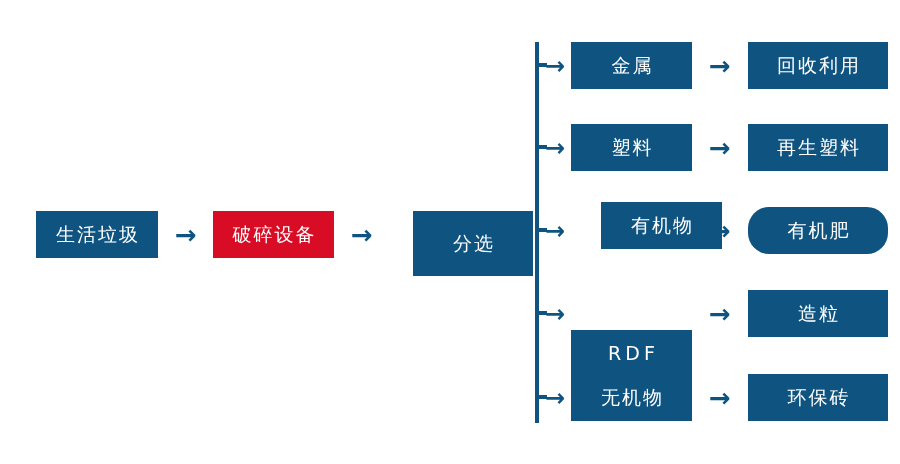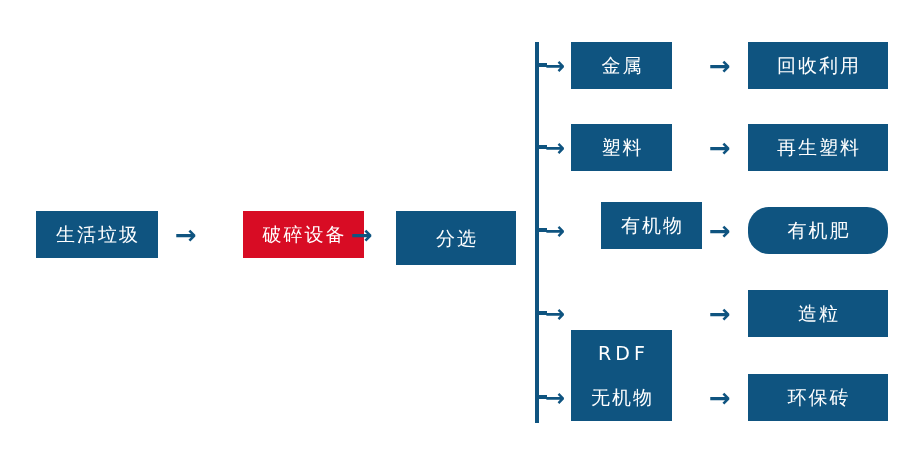--- a/index.html
+++ b/index.html
@@ -58,30 +58,30 @@
   }
   
   .stub {
     position: absolute;
     background: #0F5480;
   }
 
   
   #node-msw      { left: 36px;  top: 211px; width: 122px; height: 47px; }
   #arrow-1       { left: 164px; top: 211px; width: 44px;  height: 47px; }
-  #node-crusher  { left: 213px; top: 211px; width: 121px; height: 47px; margin-left: 30px; }
+  #node-crusher  { left: 213px; top: 211px; width: 121px; height: 47px; }
   #arrow-2       { left: 339px; top: 211px; width: 46px;  height: 47px; }
-  #node-sorting  { left: 396px; top: 211px; width: 120px; height: 54px; }
+  #node-sorting  { left: 413px; top: 211px; width: 120px; height: 65px; }
 
   #trunk-line    { left: 535px; top: 42px;  width: 4px;   height: 381px; }
 
   
   .branch-stub   { width: 12px; height: 4px; left: 535px; }
   .branch-arrow  { left: 540px; width: 30px; height: 47px; font-size: 24px; }
-  .node-a        { left: 571px; width: 101px; height: 47px; }
+  .node-a        { left: 571px; width: 121px; height: 47px; }
   .mid-arrow     { left: 697px; width: 46px;  height: 47px; }
   .node-b        { left: 748px; width: 140px; height: 47px; }
 </style>
 </head>
 <body>
 
 <div id="canvas">
 
   <div class="node blue" id="node-msw">生活垃圾</div>
 

